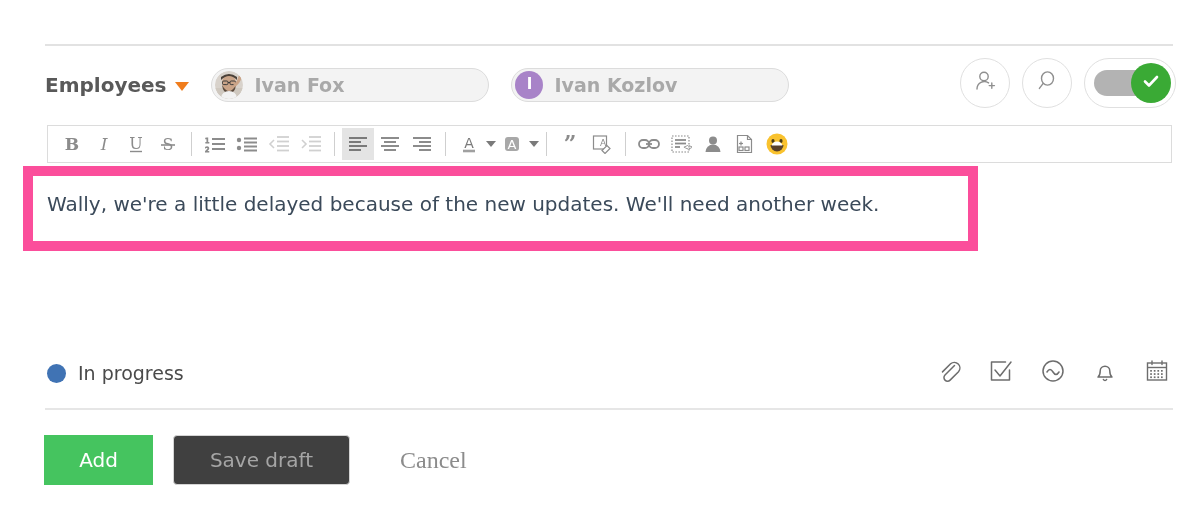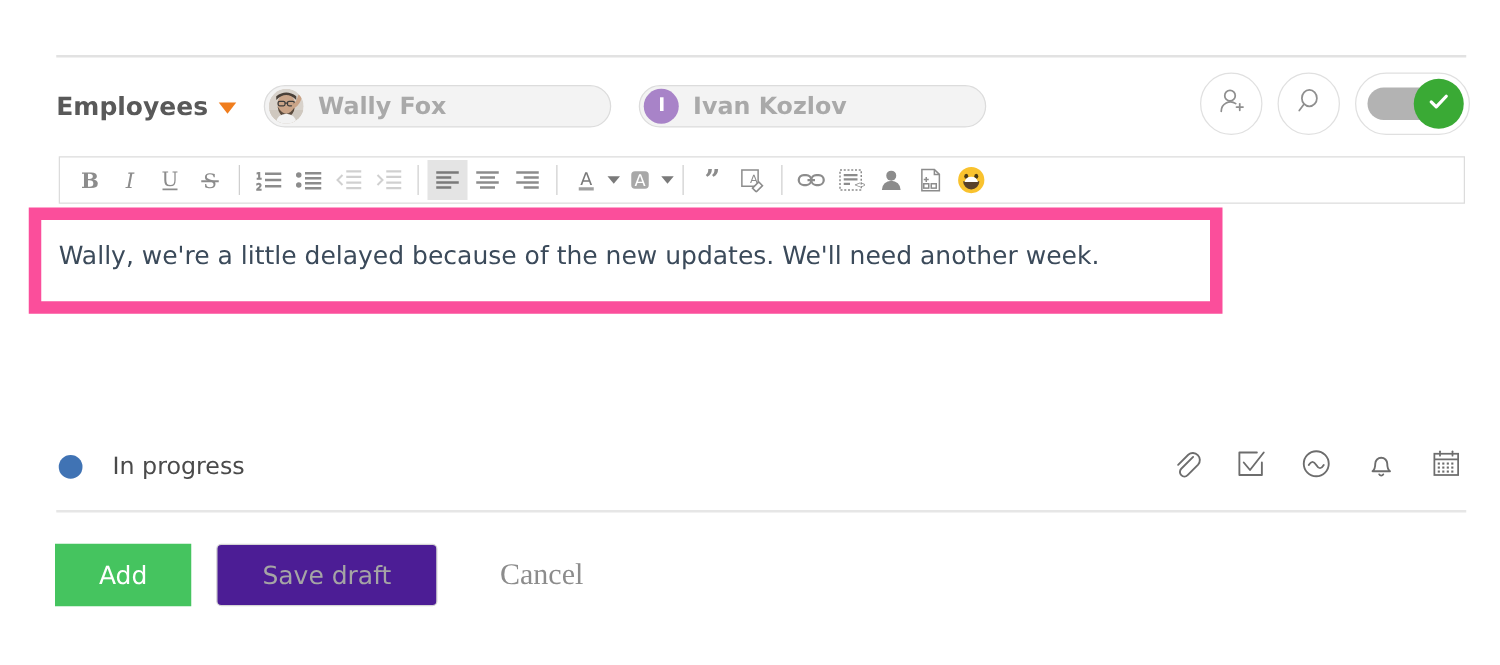--- a/index.html
+++ b/index.html
@@ -113,21 +113,21 @@
     border: 10px solid #fb4e9b; background: #ffffff;
   }
   .msg-text {
     position: absolute; left: 47px; top: 191px; width: 920px;
     font-size: 20px; color: #3b4a5a; line-height: 1.3; white-space: nowrap;
   }
 
   
   .status-row {
     position: absolute; left: 47px; top: 362px;
-    display: flex; align-items: center; gap: 24px;
+    display: flex; align-items: center; gap: 12px;
   }
   .status-dot {
     width: 19px; height: 19px; border-radius: 50%; background: #4073b4;
   }
   .status-label { font-size: 19px; color: #4a4a4a; }
 
   .bottom-icons {
     position: absolute; right: 28px; top: 358px;
     display: flex; align-items: center; gap: 22px;
   }
@@ -145,21 +145,21 @@
     display: flex; align-items: center;
   }
   .btn-add {
     height: 50px; min-width: 109px; padding: 0 22px;
     background: #45c45f; color: #fff; font-size: 20px;
     border: none; border-radius: 0; cursor: pointer;
     font-family: inherit;
   }
   .btn-draft {
     height: 50px; min-width: 177px; padding: 0 22px; margin-left: 20px;
-    background: #4c1d95; color: #a5a5a5; font-size: 20px;
+    background: #404040; color: #a5a5a5; font-size: 20px;
     border: 1px solid #d5d5d5; border-radius: 4px; cursor: pointer;
     font-family: inherit;
   }
   .btn-cancel {
     height: 50px; padding: 0 22px; margin-left: 28px;
     background: transparent; color: #8c8c8c; font-size: 24px;
     border: none; cursor: pointer; font-family: Liberation Serif, serif;
   }
 </style>
 </head>
@@ -191,21 +191,21 @@
             <path d="M6 9 Q14 1 22 9 L22 6 Q14 0 6 6 Z" fill="#4a4038"></path>
             <path d="M7 14 Q14 26 21 14 Q20 22 14 23 Q8 22 7 14 Z" fill="#5b4a3c"></path>
             <rect x="7.5" y="10" width="5.5" height="3.6" rx="1.2" fill="none" stroke="#3c3c3c" stroke-width="1"></rect>
             <rect x="15" y="10" width="5.5" height="3.6" rx="1.2" fill="none" stroke="#3c3c3c" stroke-width="1"></rect>
             <line x1="13" y1="11.5" x2="15" y2="11.5" stroke="#3c3c3c" stroke-width="1"></line>
             <path d="M20 14 Q24 11 25 6" stroke="#caa488" stroke-width="3.2" fill="none" stroke-linecap="round"></path>
             <ellipse cx="14" cy="27" rx="8" ry="7" fill="#f2f2f2"></ellipse>
           </g>
         </svg>
       </span>
-      <span class="pill-label">Wally Fox</span>
+      <span class="pill-label">Ivan Fox</span>
     </div>
 
     <div class="pill">
       <span class="avatar avatar-initial">I</span>
       <span class="pill-label">Ivan Kozlov</span>
     </div>
   </div>
 
   <div class="header-actions">
     <div class="round-btn">

